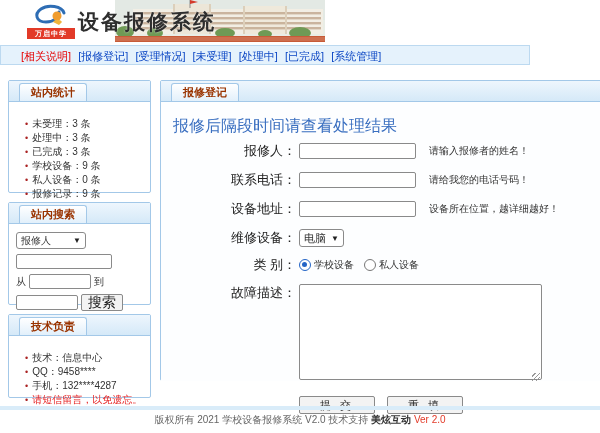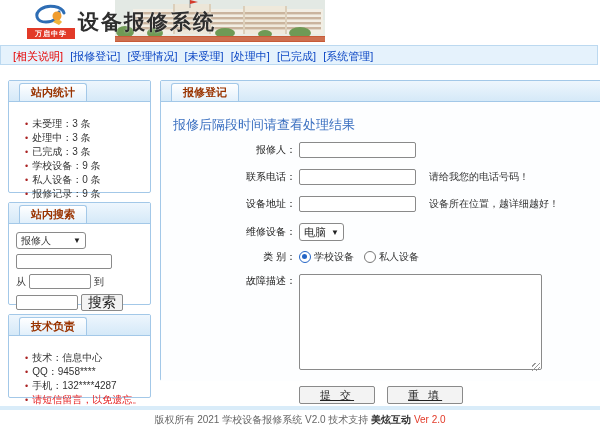--- a/index.html
+++ b/index.html
@@ -16,23 +16,23 @@
     position:absolute;left:1px;top:25px;width:48px;height:11px;background:#e23a28;
     color:#fff;font-size:7px;font-weight:bold;text-align:center;line-height:11px;letter-spacing:1px;
   }
   .school-img{position:absolute;left:115px;top:0;width:210px;height:42px;}
   .app-title{
     position:absolute;left:78px;top:8px;font-size:21px;font-weight:bold;color:#2e2e2e;
     letter-spacing:2px;z-index:5;text-shadow:0 0 2px rgba(255,255,255,.8);
   }
   
   .nav{
-    position:absolute;left:0;top:45px;width:598px;height:20px;
+    position:absolute;left:0;top:45px;width:530px;height:20px;
     background:#e5f2fc;border:1px solid #bcd9f0;
-    line-height:20px;padding-left:12px;box-sizing:border-box;font-size:11px;
+    line-height:20px;padding-left:20px;box-sizing:border-box;font-size:11px;
   }
   .nav a{color:#0b46c4;text-decoration:none;margin-right:4px;cursor:pointer;}
   .nav a:first-child{color:#e60000;}
   
   .box{
     position:absolute;background:#fff;border:1px solid #a3c8e8;border-radius:2px;box-sizing:border-box;
   }
   .box-header{
     position:relative;height:20px;background:linear-gradient(#eef6fd,#d5e9f8);
     border-bottom:1px solid #a3c8e8;
@@ -64,25 +64,25 @@
   }
   .search-row{margin-top:5px;display:flex;align-items:center;gap:3px;}
   .btn{
     border:1px solid #8a8a8a;border-radius:2px;background:#f3f3f3;
     font-size:14px;height:17px;line-height:15px;padding:0 6px;cursor:pointer;
     font-family:inherit;color:#222;
   }
   
   .main-box{left:160px;top:80px;width:504px;height:301px;}
   .main-body{position:relative;height:279px;background:#fdfeff;}
-  .note{position:absolute;left:12px;top:14px;font-size:13px;color:#3a6fc0;}
+  .note{position:absolute;left:12px;top:14px;font-size:16px;color:#3a6fc0;}
   .form{position:absolute;left:0;top:40px;width:100%;}
   .frow{display:flex;align-items:center;margin-bottom:11px;}
   .frow.top{align-items:flex-start;}
-  .flabel{width:138px;text-align:right;padding-right:3px;font-size:10px;color:#222;box-sizing:border-box;flex:none;}
+  .flabel{width:138px;text-align:right;padding-right:3px;font-size:13px;color:#222;box-sizing:border-box;flex:none;}
   .fin{width:117px;height:16px;flex:none;}
   .hint{margin-left:13px;font-size:10px;color:#333;}
   .dev-sel{height:18px;font-size:11px;}
   .radio{
     width:10px;height:10px;border-radius:50%;border:1px solid #777;background:#fff;
     display:inline-block;position:relative;margin-right:3px;vertical-align:-2px;cursor:pointer;
   }
   .radio.checked{border-color:#2465c6;}
   .radio.checked::after{
     content:"";position:absolute;left:2px;top:2px;width:5px;height:5px;border-radius:50%;background:#2465c6;
@@ -93,21 +93,21 @@
   .ta{
     width:243px;height:96px;border:1px solid #8a8a8a;border-radius:2px;background:#fff;
     box-sizing:border-box;resize:none;font-family:inherit;
   }
   .ta-grip{
     position:absolute;right:2px;bottom:3px;width:8px;height:8px;
     background:repeating-linear-gradient(135deg,transparent 0 2px,#9a9a9a 2px 3px);
     pointer-events:none;
   }
   .btn-row{margin-left:138px;display:flex;gap:12px;}
-  .form-btn{height:18px;padding:0 20px;font-size:11px;letter-spacing:3px;text-decoration:underline;}
+  .form-btn{height:18px;padding:0 20px;font-size:11px;letter-spacing:3px;}
   
   .footer-band{position:absolute;left:0;top:406px;width:600px;height:4px;background:#d9ecf9;}
   .footer{
     position:absolute;left:0;top:413px;width:600px;text-align:center;font-size:10px;color:#666;
   }
   .footer .vendor{color:#333;font-weight:bold;}
   .footer .ver{color:#e23a28;}
 </style>
 </head>
 <body>
@@ -223,20 +223,21 @@
   <div class="box-header">
     <span class="box-tab">报修登记</span>
   </div>
   <div class="main-body">
     <div class="note">报修后隔段时间请查看处理结果</div>
     <div class="form">
 
       <div class="frow">
         <span class="flabel">报修人：</span>
         <input class="inp fin" style="">
+        <span class="hint">请输入报修者的姓名！</span>
       </div>
 
       <div class="frow">
         <span class="flabel">联系电话：</span>
         <input class="inp fin" style="">
         <span class="hint">请给我您的电话号码！</span>
       </div>
 
       <div class="frow">
         <span class="flabel">设备地址：</span>

